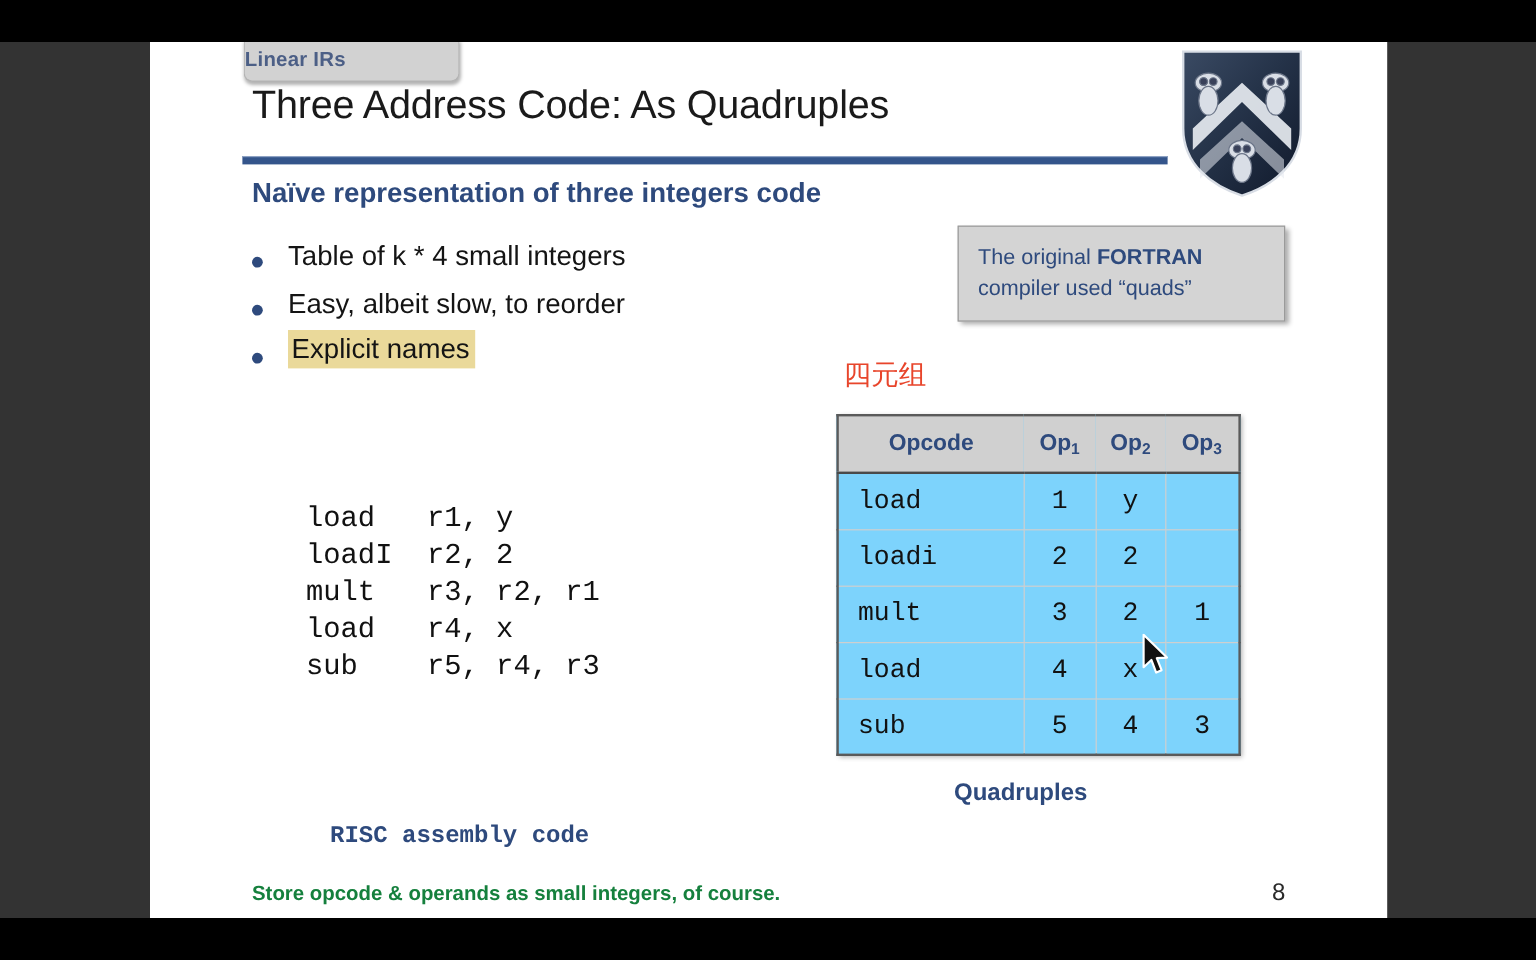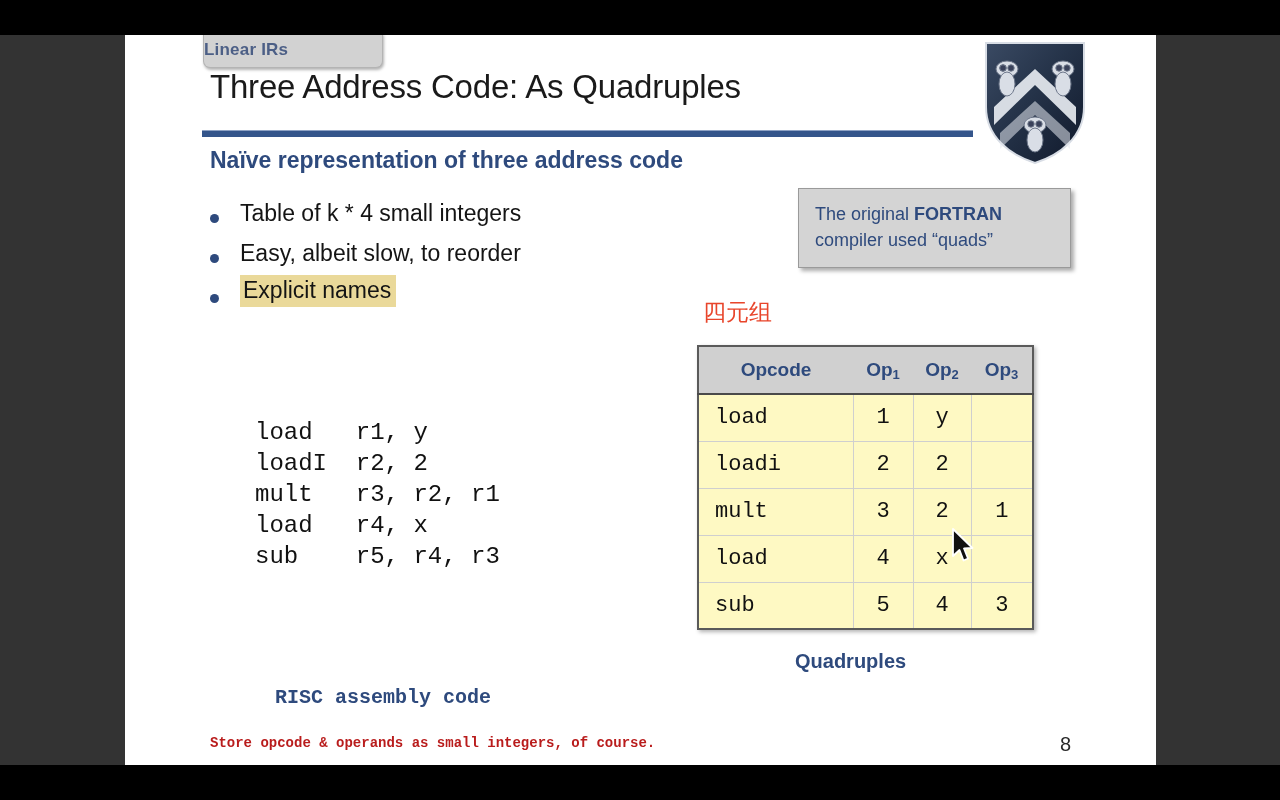--- a/index.html
+++ b/index.html
@@ -186,21 +186,21 @@
 
   
   #quad-table-wrap {
     position: absolute;
     left: 572px;
     top: 310px;
     box-shadow: 2px 2px 4px rgba(0,0,0,0.30);
   }
   table#quad-table {
     border-collapse: collapse;
-    background: #fef9c3;
+    background: #7dd3fc;
     border: 2px solid #5a5a5a;
   }
   #quad-table thead th {
     background: #d0d0d0;
     color: #2e4a7d;
     font-size: 19px;
     font-weight: bold;
     height: 48px;
     border-bottom: 2px solid #4a4a4a;
     padding: 0;
@@ -243,25 +243,24 @@
     white-space: nowrap;
   }
   #caption-left  { left: 150px; top: 651px; font-family: Liberation Mono, monospace; }
   #caption-right { left: 670px; top: 615px; }
 
   
   #footer-note {
     position: absolute;
     left: 85px;
     top: 700px;
-    font-size: 14px;
+    font-size: 17px;
     font-weight: bold;
-    color: #b91c1c;
+    color: #15803d;
     white-space: nowrap;
-    font-family: Liberation Mono, monospace;
   }
   #page-number {
     position: absolute;
     left: 935px;
     top: 698px;
     font-size: 20px;
     color: #2a2a2a;
   }
 
   
@@ -319,21 +318,21 @@
         </g>
         <g fill="#d9dee6" stroke="#6c7689" stroke-width="1">
           <ellipse cx="55" cy="88" rx="11" ry="8"></ellipse>
           <ellipse cx="55" cy="103" rx="8" ry="12"></ellipse>
           <circle cx="51" cy="87" r="3.2" fill="#39415a"></circle>
           <circle cx="59" cy="87" r="3.2" fill="#39415a"></circle>
         </g>
       </svg>
     </div>
 
-    <div id="subheading">Naïve representation of three address code</div>
+    <div id="subheading">Naïve representation of three integers code</div>
 
     <div id="bullet-list">
       <div class="bullet-row">
         <span class="bullet-dot"></span>
         <span class="bullet-text">Table of k * 4 small integers</span>
       </div>
       <div class="bullet-row">
         <span class="bullet-dot"></span>
         <span class="bullet-text">Easy, albeit slow, to reorder</span>
       </div>

